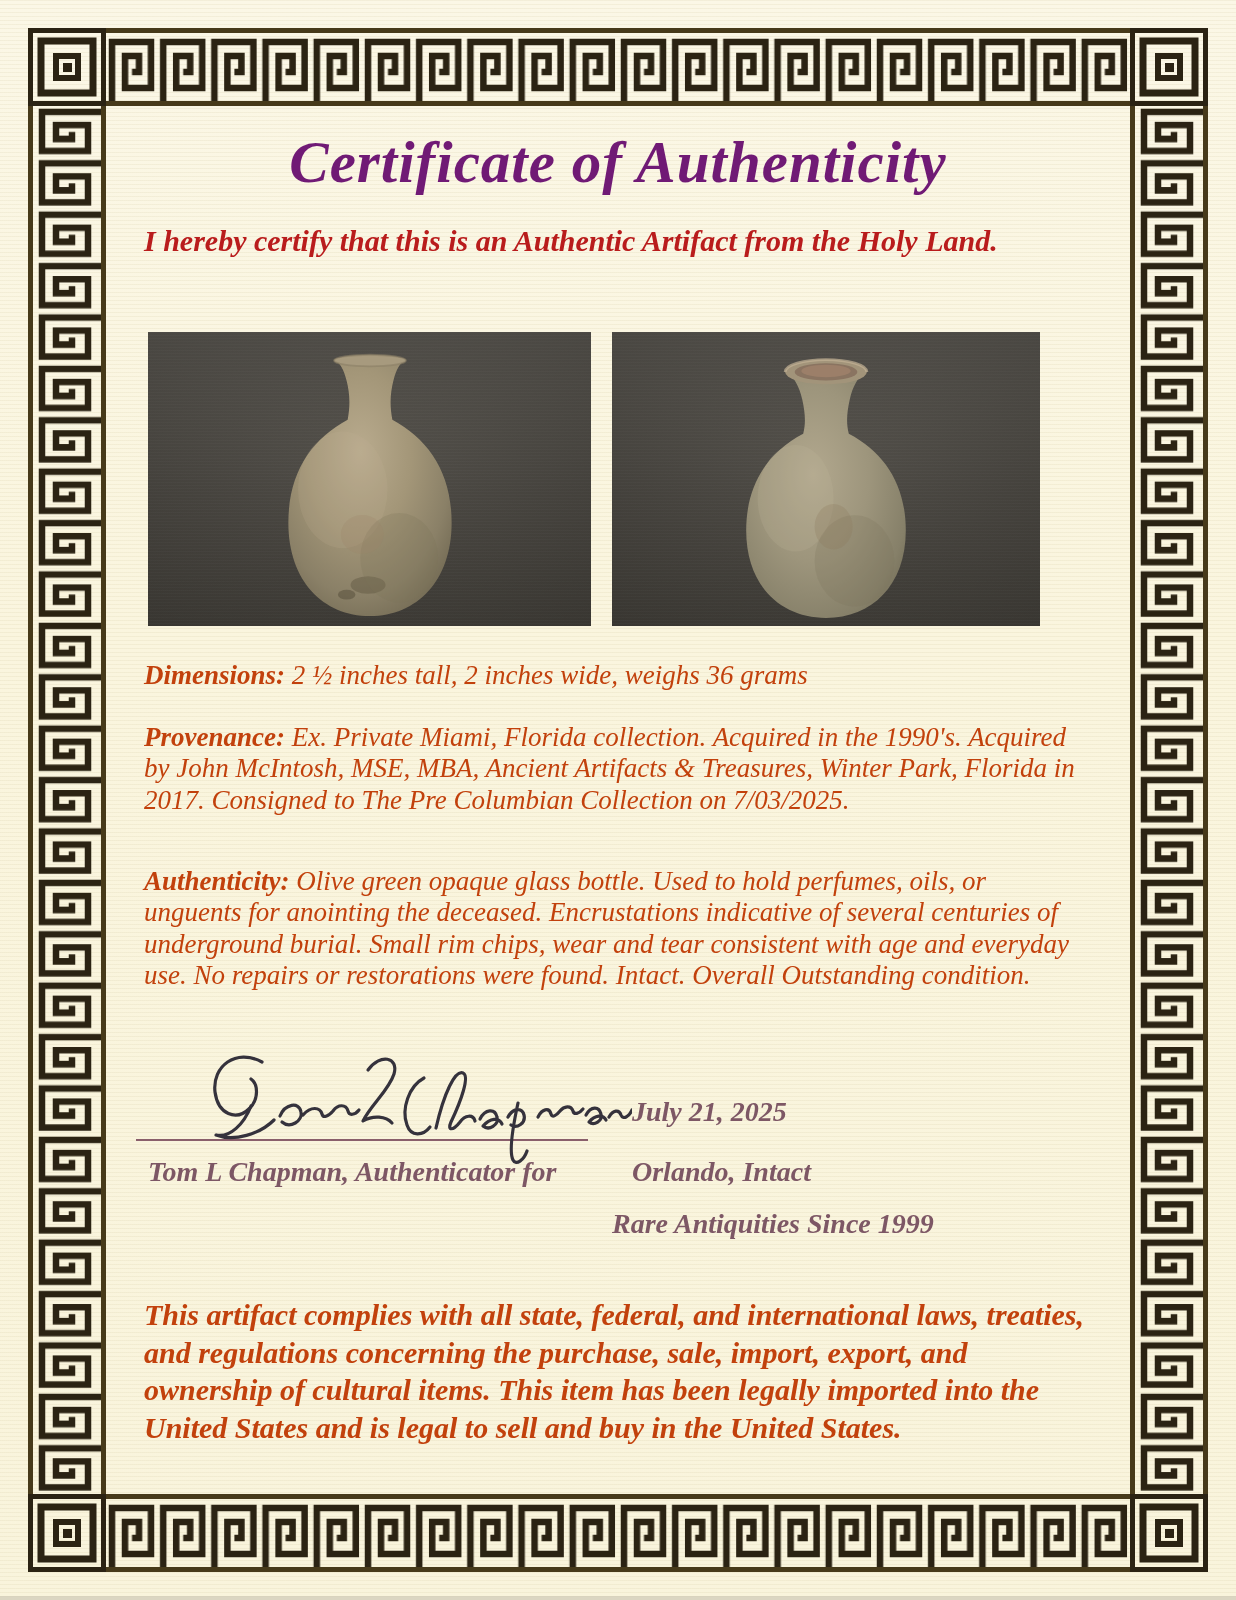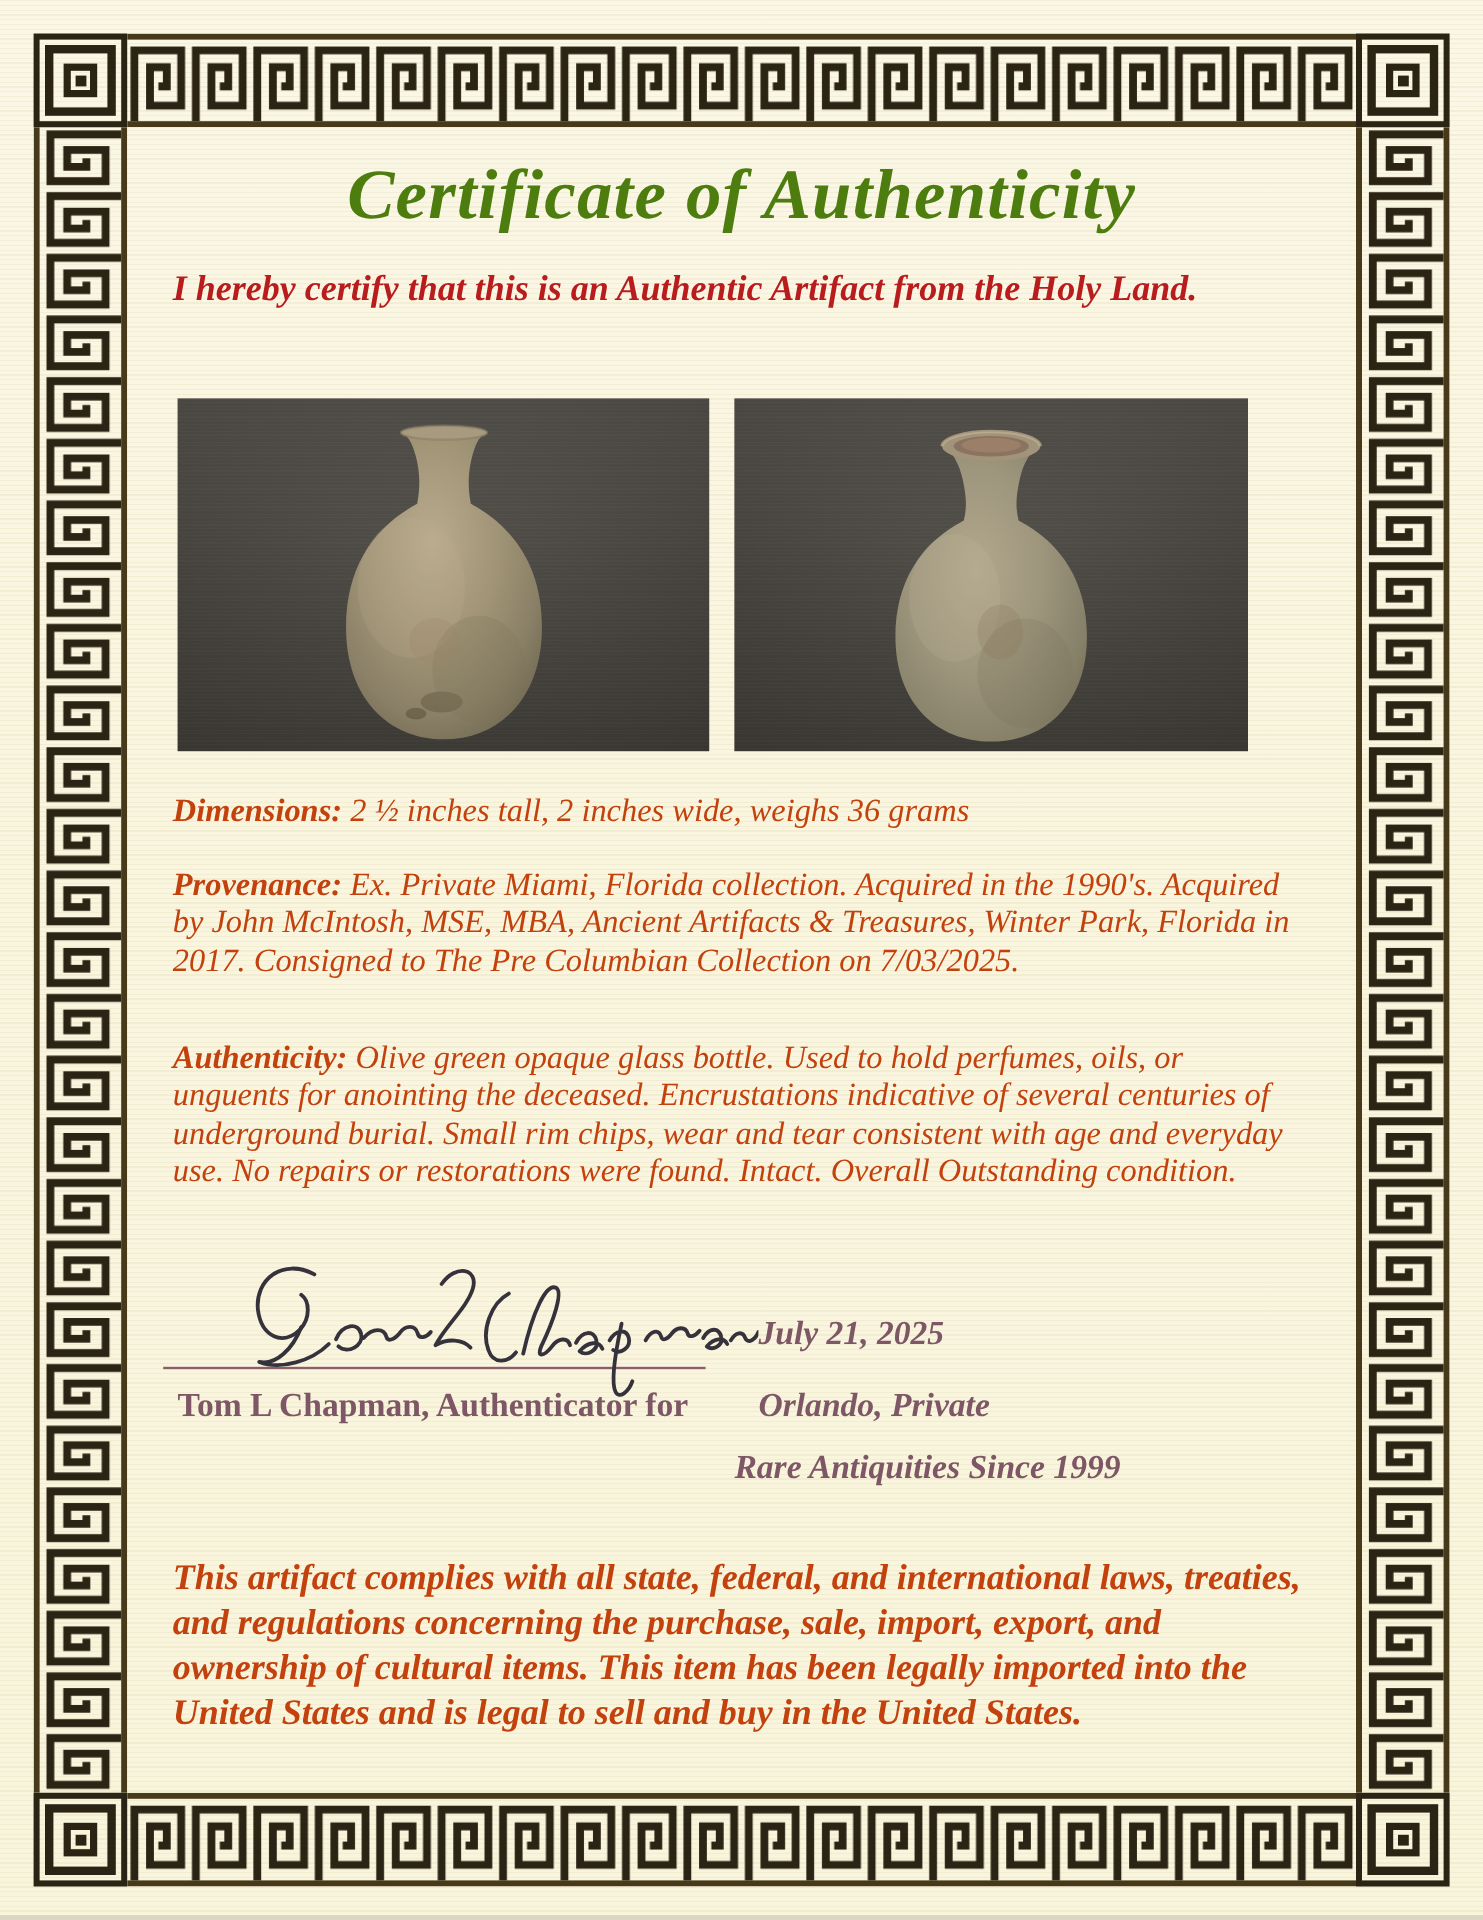--- a/index.html
+++ b/index.html
@@ -23,21 +23,21 @@
   .gk-left{left:28px;top:106px;}
   .gk-right{left:1130px;top:106px;}
   .gk-corner{position:absolute;width:78px;height:78px;}
   .c-tl{left:28px;top:28px;}  .c-tr{left:1130px;top:28px;}
   .c-bl{left:28px;top:1494px;} .c-br{left:1130px;top:1494px;}
 
   
   .content{position:absolute;left:130px;top:0;width:976px;height:1600px;color:#7d5765;}
   .page-title{
     position:absolute;top:128px;left:0;width:100%;text-align:center;
-    font-size:59px;font-weight:bold;font-style:italic;color:#4d7c0f;letter-spacing:1px;
+    font-size:59px;font-weight:bold;font-style:italic;color:#701a75;letter-spacing:1px;
   }
   .intro{position:absolute;left:14px;font-size:30px;font-style:italic;font-weight:bold;color:#b91c1c;}
   .intro1{top:224px;}
   .intro2{top:276px;}
 
   .photos{position:absolute;top:332px;left:18px;width:912px;height:294px;display:flex;gap:21px;}
   .photo{
     height:294px;position:relative;overflow:hidden;
     background:
       radial-gradient(120% 100% at 50% 45%, rgba(255,255,255,.05), rgba(0,0,0,.22) 95%),
@@ -51,21 +51,21 @@
   .para{position:absolute;left:14px;width:946px;font-size:27px;font-style:italic;line-height:1.16;color:#c2410c;}
   .para b{font-weight:bold;}
   .p-dims{top:660px;}
   .p-prov{top:722px;}
   .p-desc{top:866px;}
 
   .sig-area{position:absolute;left:4px;top:1040px;width:976px;height:220px;text-align:center;}
   .sig-line{position:absolute;left:2px;top:99px;width:452px;height:2px;background:#8a5f6b;}
   .sig-svg{position:absolute;left:28px;top:0;}
   .sig-date{position:absolute;left:498px;top:56px;font-size:28px;font-weight:bold;font-style:italic;}
-  .sig-name{position:absolute;left:14px;top:116px;font-size:28px;font-weight:bold;}
+  .sig-name{position:absolute;left:14px;top:116px;font-size:28px;font-weight:bold;font-style:italic;}
   .sig-loc{position:absolute;left:498px;top:116px;font-size:28px;font-weight:bold;font-style:italic;}
   .sig-org{position:absolute;left:14px;top:168px;font-size:28px;font-weight:bold;font-style:italic;}
   .sig-tag{position:absolute;left:478px;top:168px;font-size:28px;font-weight:bold;font-style:italic;}
 
   .legal{
     position:absolute;left:14px;top:1296px;width:946px;
     font-size:30px;font-style:italic;font-weight:bold;line-height:1.25;color:#c2410c;
   }
 </style>
 </head>
@@ -220,21 +220,21 @@
         <path d="M274,88 c8,-35 19,-58 27,-55 c7,3 -2,28 -12,49 c-4,9 2,9 9,0 c5,-7 13,-8 15,-1"></path>
         <path d="M318,79 c5,-10 15,-11 17,-2 c2,8 -8,14 -14,9 c7,-8 16,-9 19,-2"></path>
         <path d="M346,77 c5,-9 14,-10 16,-2 c2,8 -7,14 -13,10 m7,-22 c-5,23 -9,49 -5,57 c3,6 11,0 14,-9"></path>
         <path d="M376,77 c4,-8 11,-10 13,-3 c1,4 5,2 9,-3 c4,-5 11,-6 13,0 c1,4 6,3 10,-2"></path>
         <path d="M424,75 c5,-9 13,-9 15,-1 c2,7 -7,12 -12,8 c6,-7 14,-8 17,-2"></path>
         <path d="M447,77 c4,-7 10,-8 12,-2 c2,5 8,2 11,-5"></path>
       </g>
     </svg>
     <div class="sig-date">July 21, 2025</div>
     <div class="sig-name">Tom L Chapman, Authenticator for</div>
-    <div class="sig-loc">Orlando, Private</div>
+    <div class="sig-loc">Orlando, Intact</div>
     <div class="sig-tag">Rare Antiquities Since 1999</div>
   </div>
 
   <div class="legal">This artifact complies with all state, federal, and international laws, treaties, and regulations concerning the purchase, sale, import, export, and ownership of cultural items. This item has been legally imported into the United States and is legal to sell and buy in the  United States.</div>
 
 </div>
 
 <div class="scan-edge-bottom"></div>
 
 </body></html>

